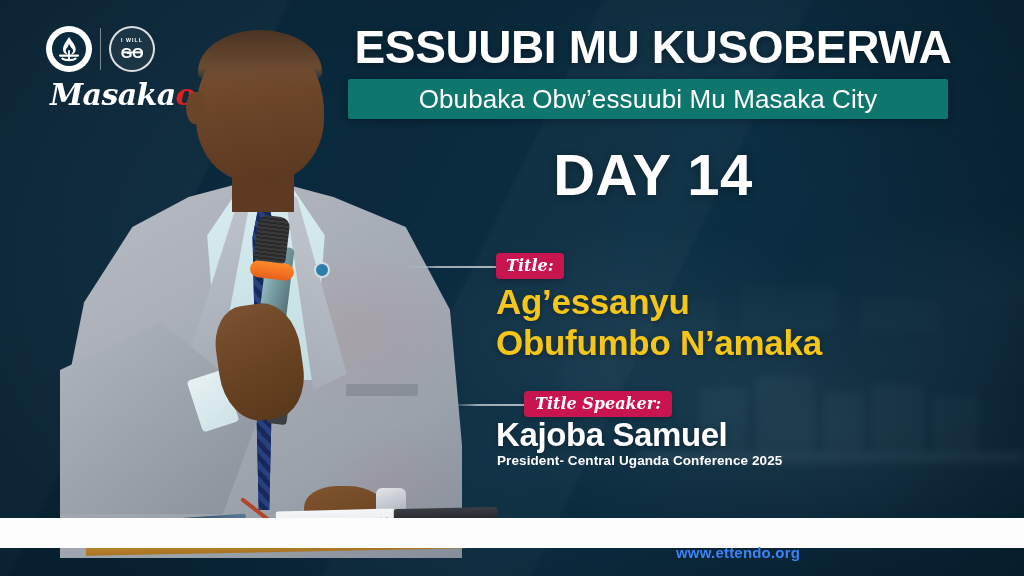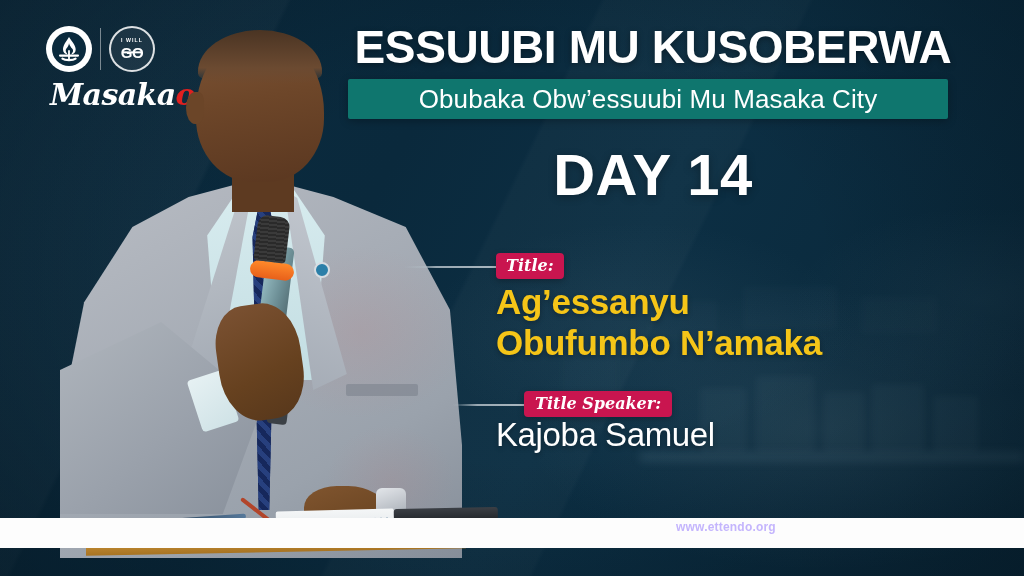--- a/index.html
+++ b/index.html
@@ -278,38 +278,38 @@
   .tag-speaker { left:524px; top:391px; height:26px; padding:0 11px; font-size:16px; }
 
   .title-text {
     position:absolute; left:496px; top:282px; width:480px;
     font-size:35px; font-weight:700; color:#f5c518; line-height:1.17;
     letter-spacing:-.3px;
     text-shadow:0 2px 5px rgba(0,0,0,.28);
   }
   .speaker-name {
     position:absolute; left:496px; top:418px; width:480px;
-    font-size:33px; font-weight:400; color:#ffffff; line-height:1;
+    font-size:33px; font-weight:700; color:#ffffff; line-height:1;
     letter-spacing:-.4px;
     text-shadow:0 2px 5px rgba(0,0,0,.3);
   }
   .speaker-role {
     position:absolute; left:497px; top:454px; width:480px;
     font-size:13.5px; font-weight:700; color:#ffffff; line-height:1;
     letter-spacing:.1px;
   }
 
   
   .footer-bar {
     position:absolute; left:0; top:518px; width:1024px; height:30px;
     background:#fdfdfd;
   }
   .footer-url {
-    position:absolute; left:676px; top:520px;
-    font-size:12px; font-weight:700; color:#c4b5fd; letter-spacing:.2px;
+    position:absolute; left:676px; top:544px;
+    font-size:15px; font-weight:700; color:#3b82f6; letter-spacing:.2px;
   }
 </style>
 </head>
 <body>
 
 <div class="poster">
 
   <div class="bg-photo"></div>
   <div class="bg-blocks">
     <i style="left:700px;  top:388px; width:46px;  height:64px;"></i>
@@ -399,17 +399,18 @@
   <div class="connector conn-title"></div>
   <div class="tag tag-title">Title:</div>
   <div class="title-text">
     <div>Ag’essanyu</div>
     <div>Obufumbo N’amaka</div>
   </div>
 
   <div class="connector conn-speaker"></div>
   <div class="tag tag-speaker">Title Speaker:</div>
   <div class="speaker-name">Kajoba Samuel</div>
+  <div class="speaker-role">President- Central Uganda Conference 2025</div>
 
   <div class="footer-bar"></div>
   <div class="footer-url">www.ettendo.org</div>
 
 </div>
 
 </body></html>

